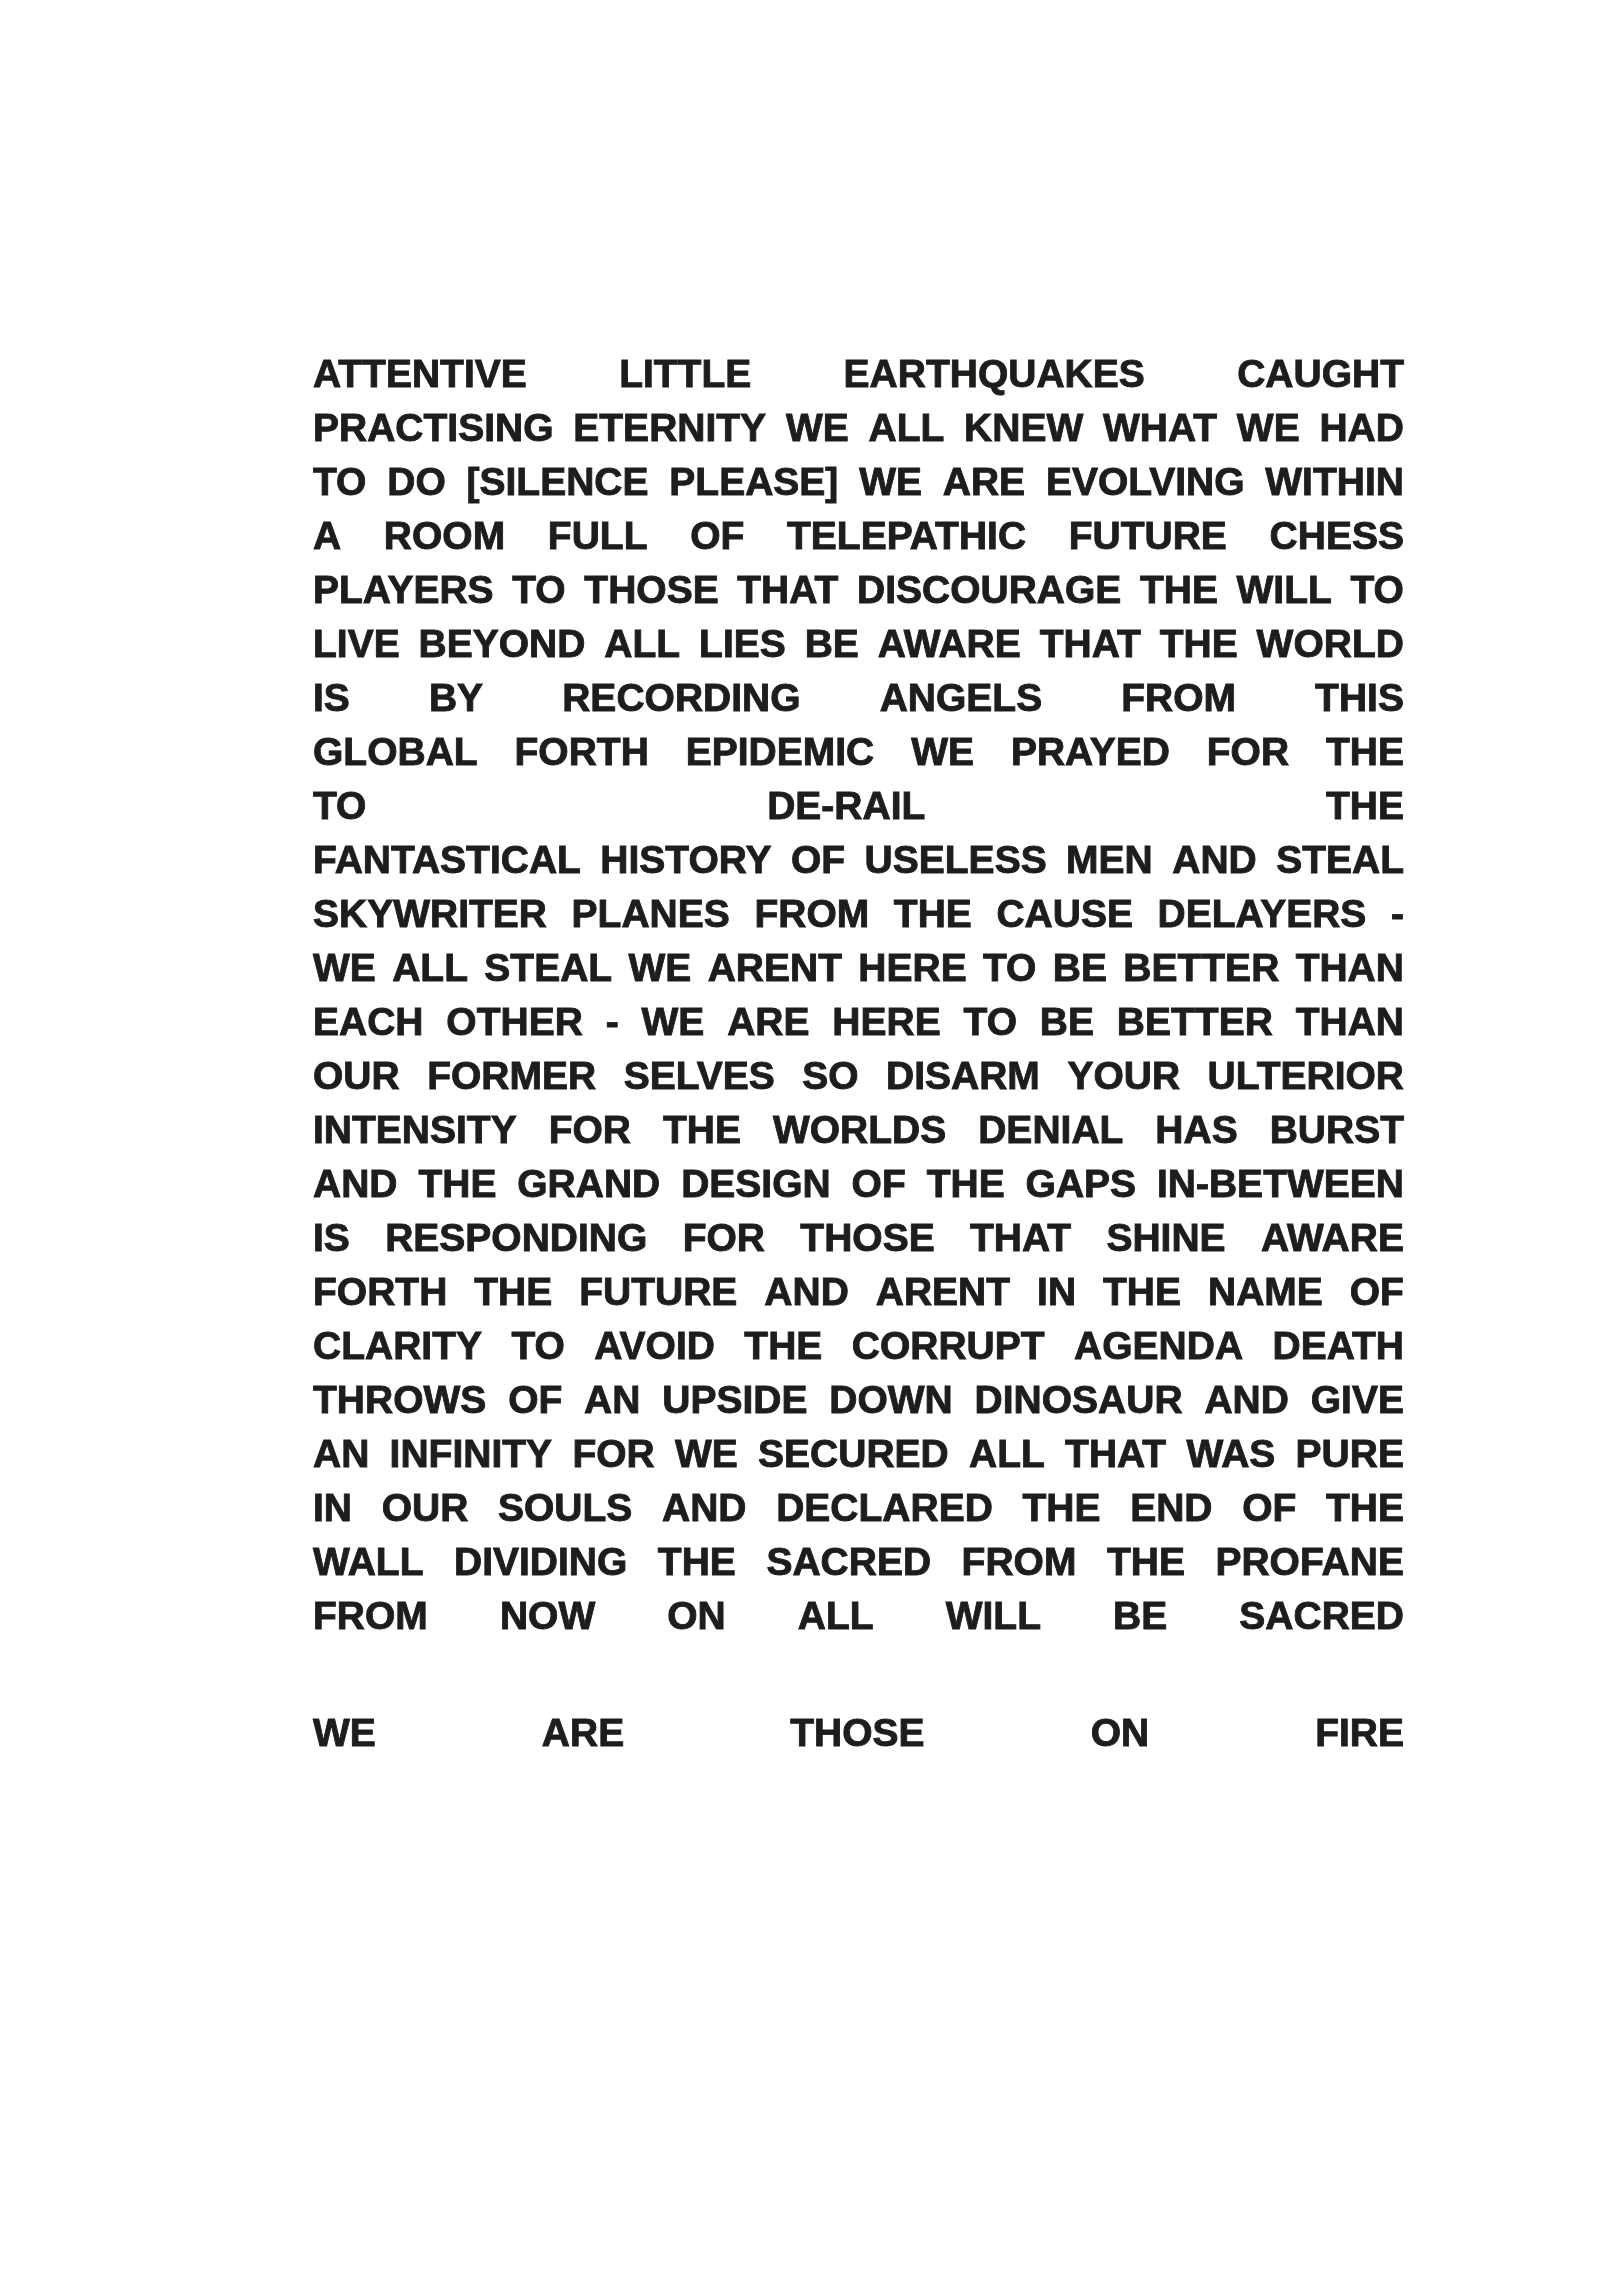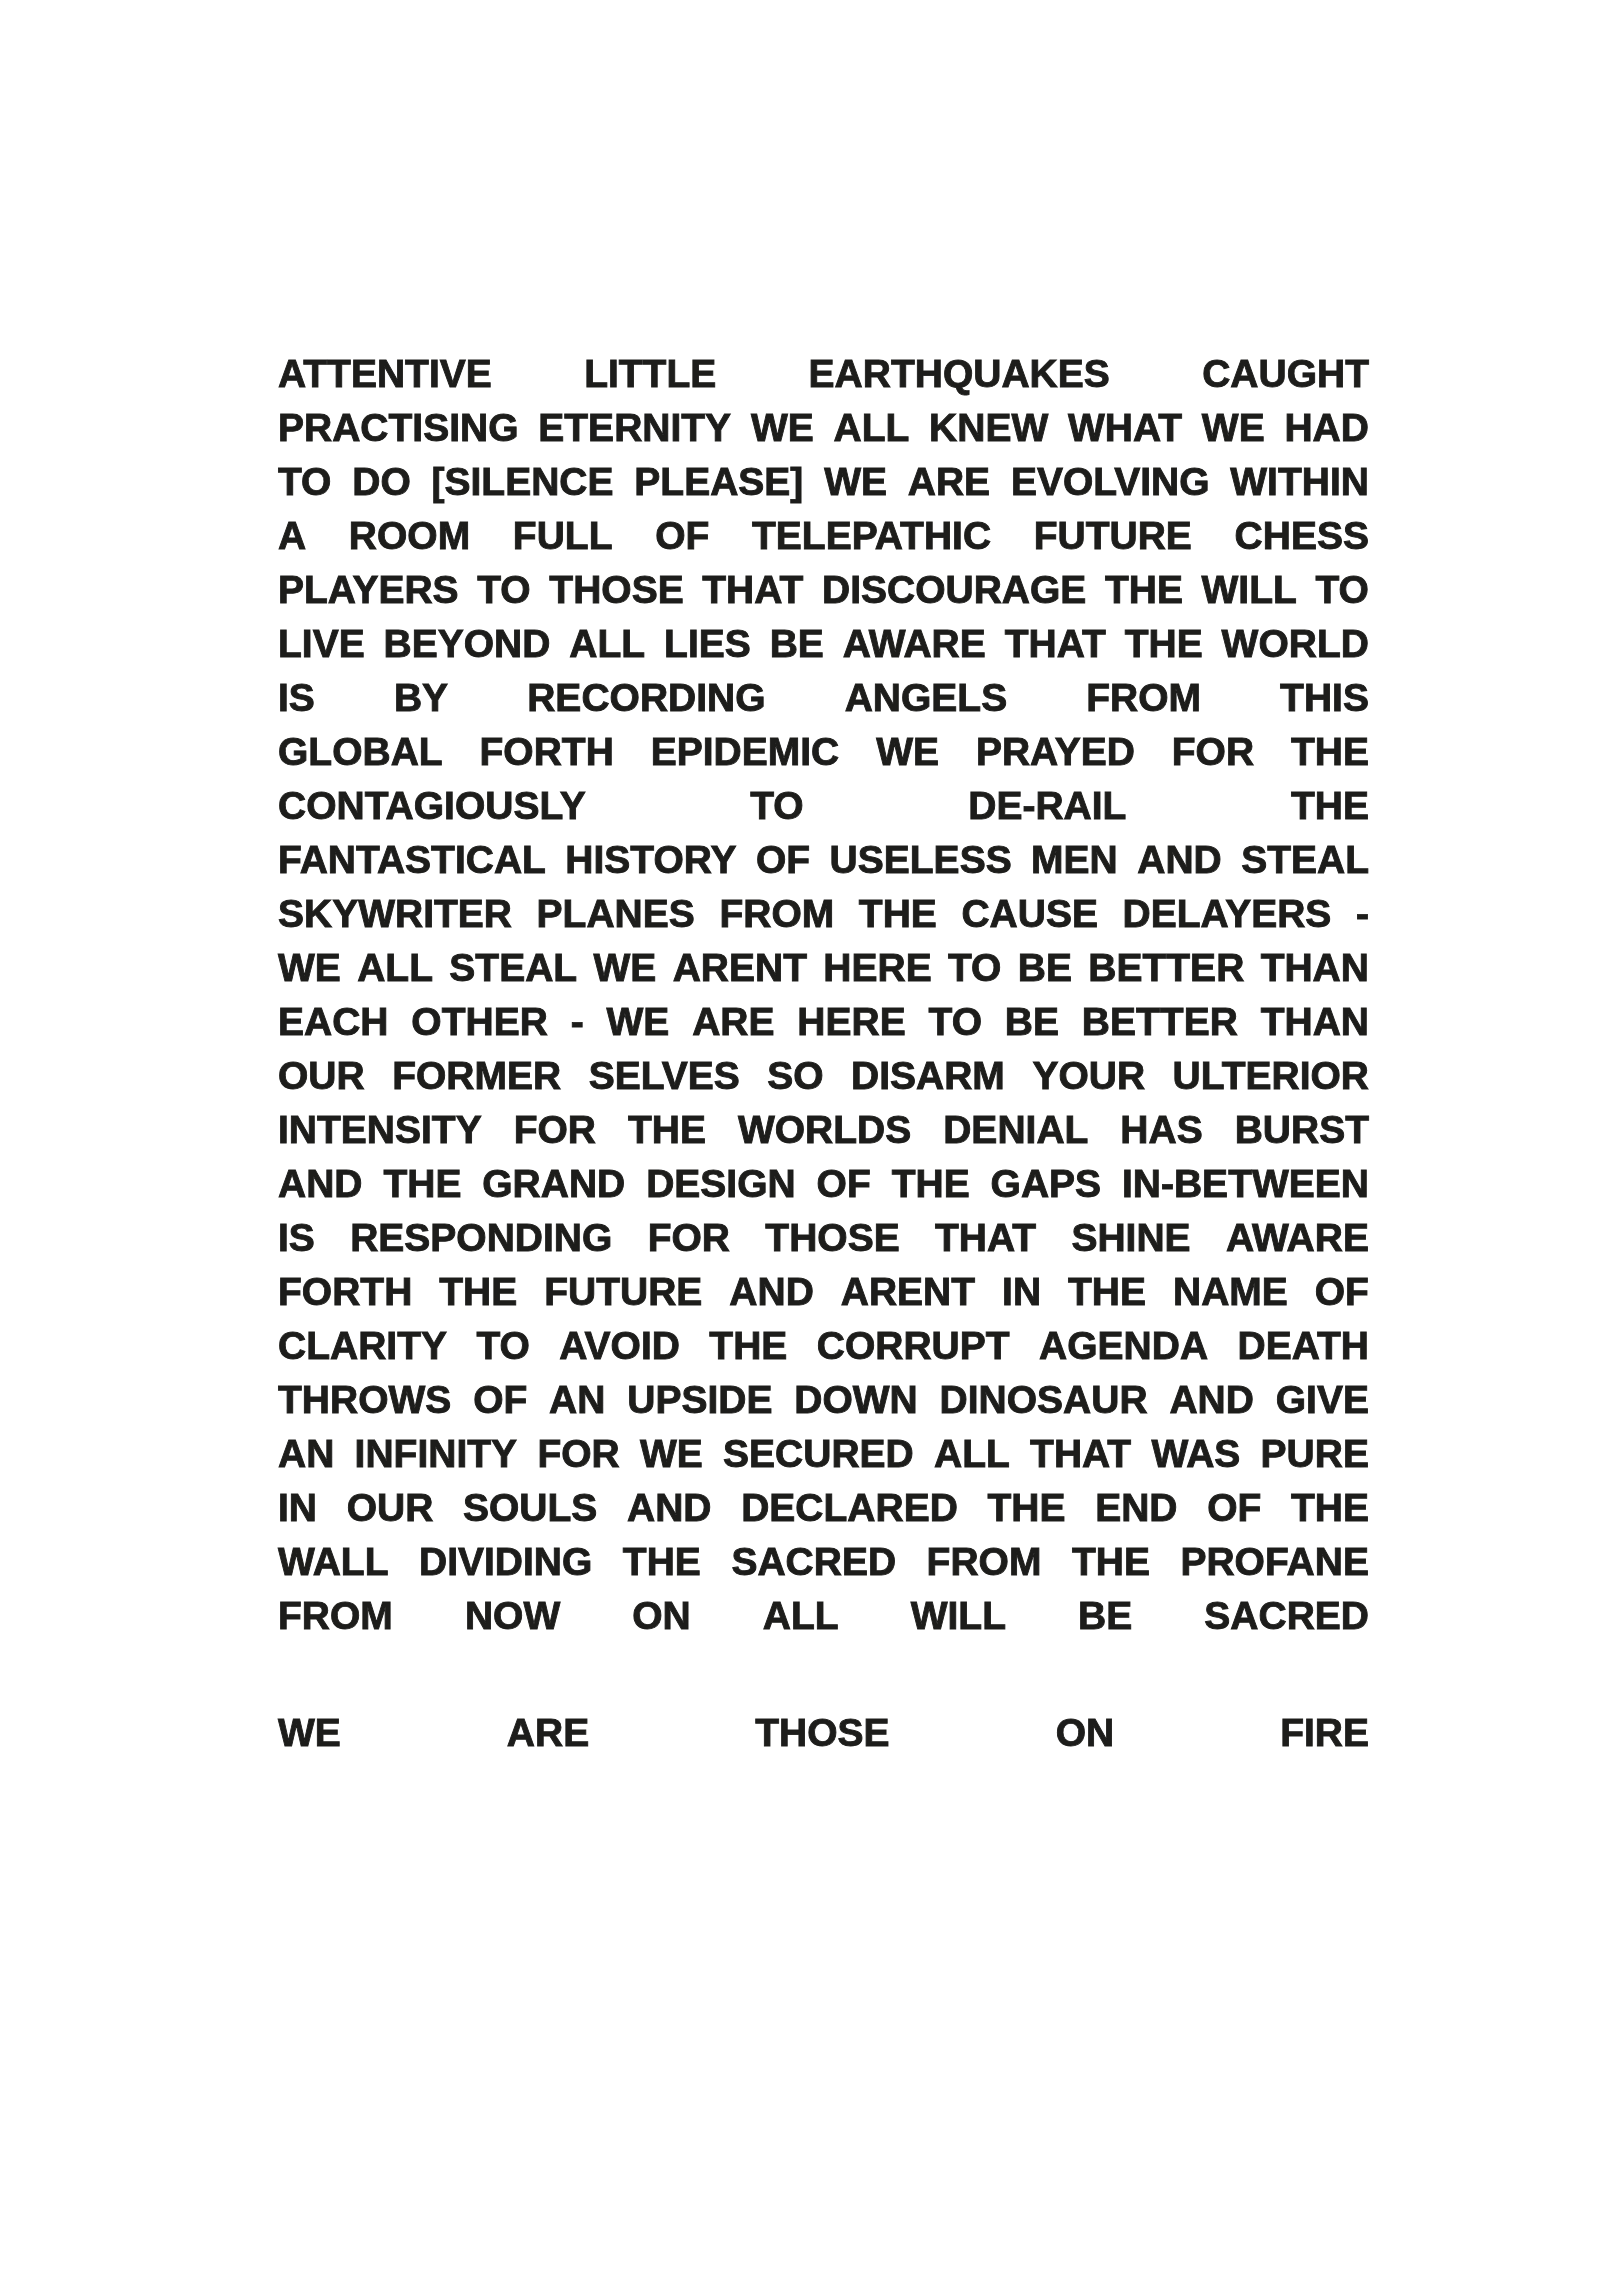--- a/index.html
+++ b/index.html
@@ -10,20 +10,21 @@
   body {
     width: 1623px;
     height: 2295px;
     position: relative;
     font-family: "Liberation Sans", "DejaVu Sans", sans-serif;
   }
   .page {
     position: absolute;
     inset: 0;
     background: #ffffff;
+    margin-left: 35px;
   }
   .poem {
     position: absolute;
     left: 278px;
     top: 347px;
     width: 1091px;
     color: #1d1d1b;
     font-weight: 700;
     font-size: 39px;
     -webkit-text-stroke: 0.9px #1d1d1b;
@@ -116,21 +117,20 @@
         <div class="line">
           <span class="word">GLOBAL</span>
           <span class="word">FORTH</span>
           <span class="word">EPIDEMIC</span>
           <span class="word">WE</span>
           <span class="word">PRAYED</span>
           <span class="word">FOR</span>
           <span class="word">THE</span>
         </div>
         <div class="line">
-          <span class="word">CONTAGIOUSLY</span>
           <span class="word">TO</span>
           <span class="word">DE-RAIL</span>
           <span class="word">THE</span>
         </div>
         <div class="line">
           <span class="word">FANTASTICAL</span>
           <span class="word">HISTORY</span>
           <span class="word">OF</span>
           <span class="word">USELESS</span>
           <span class="word">MEN</span>

